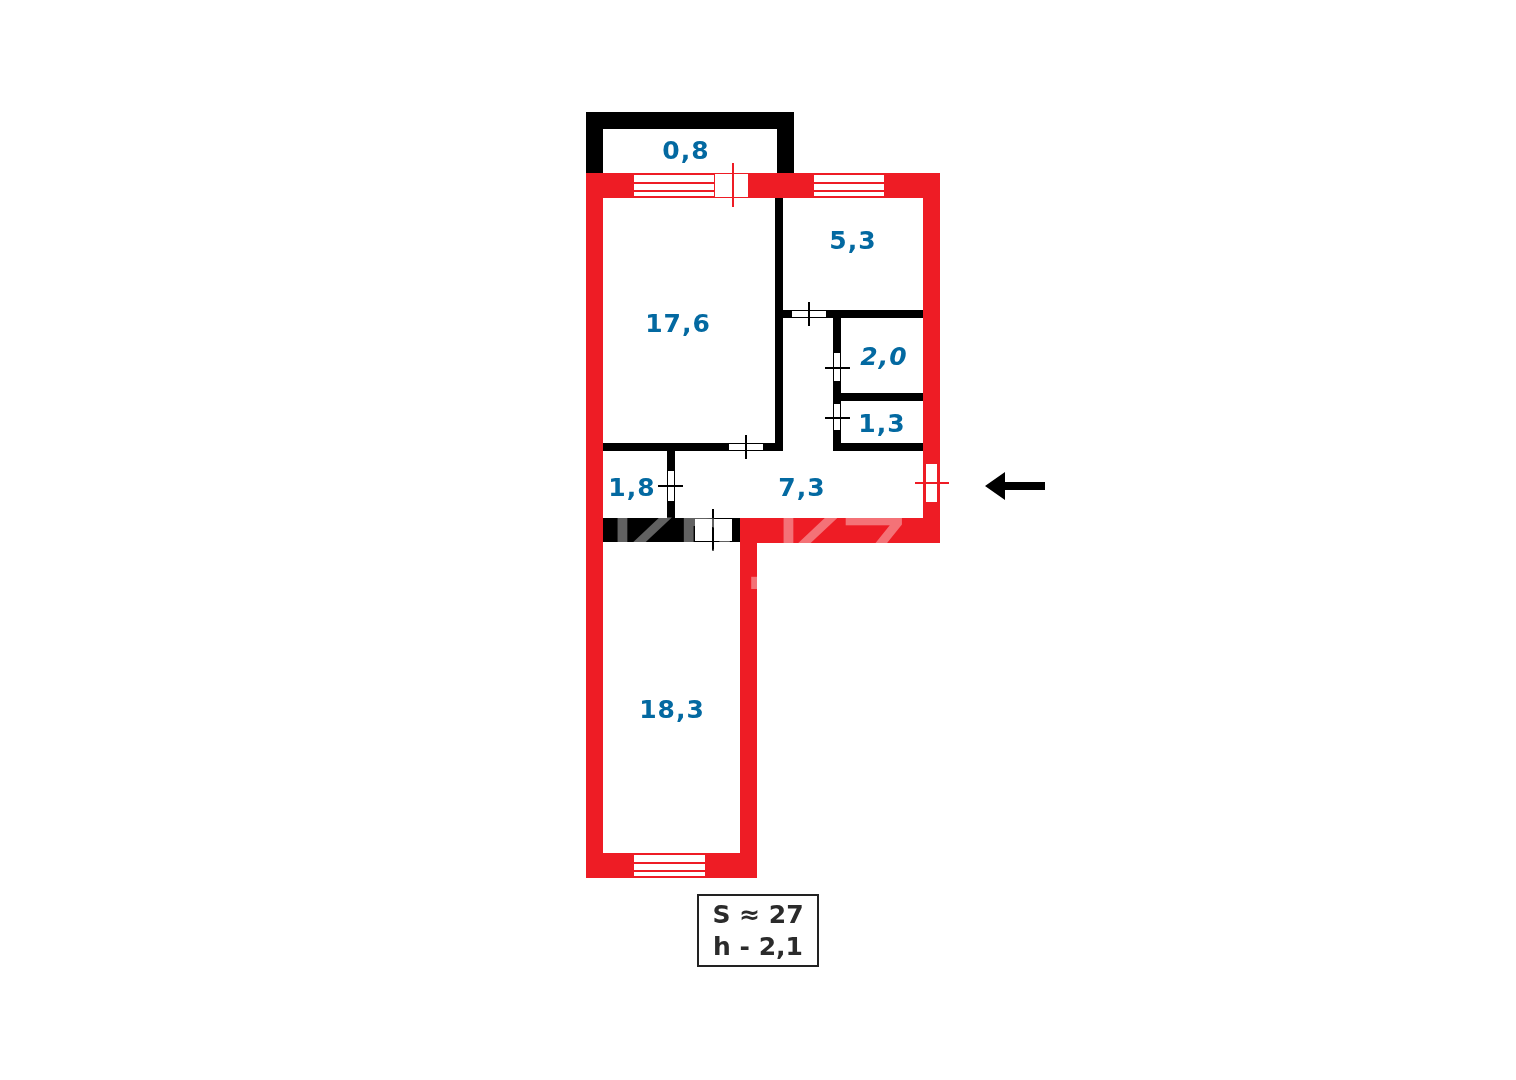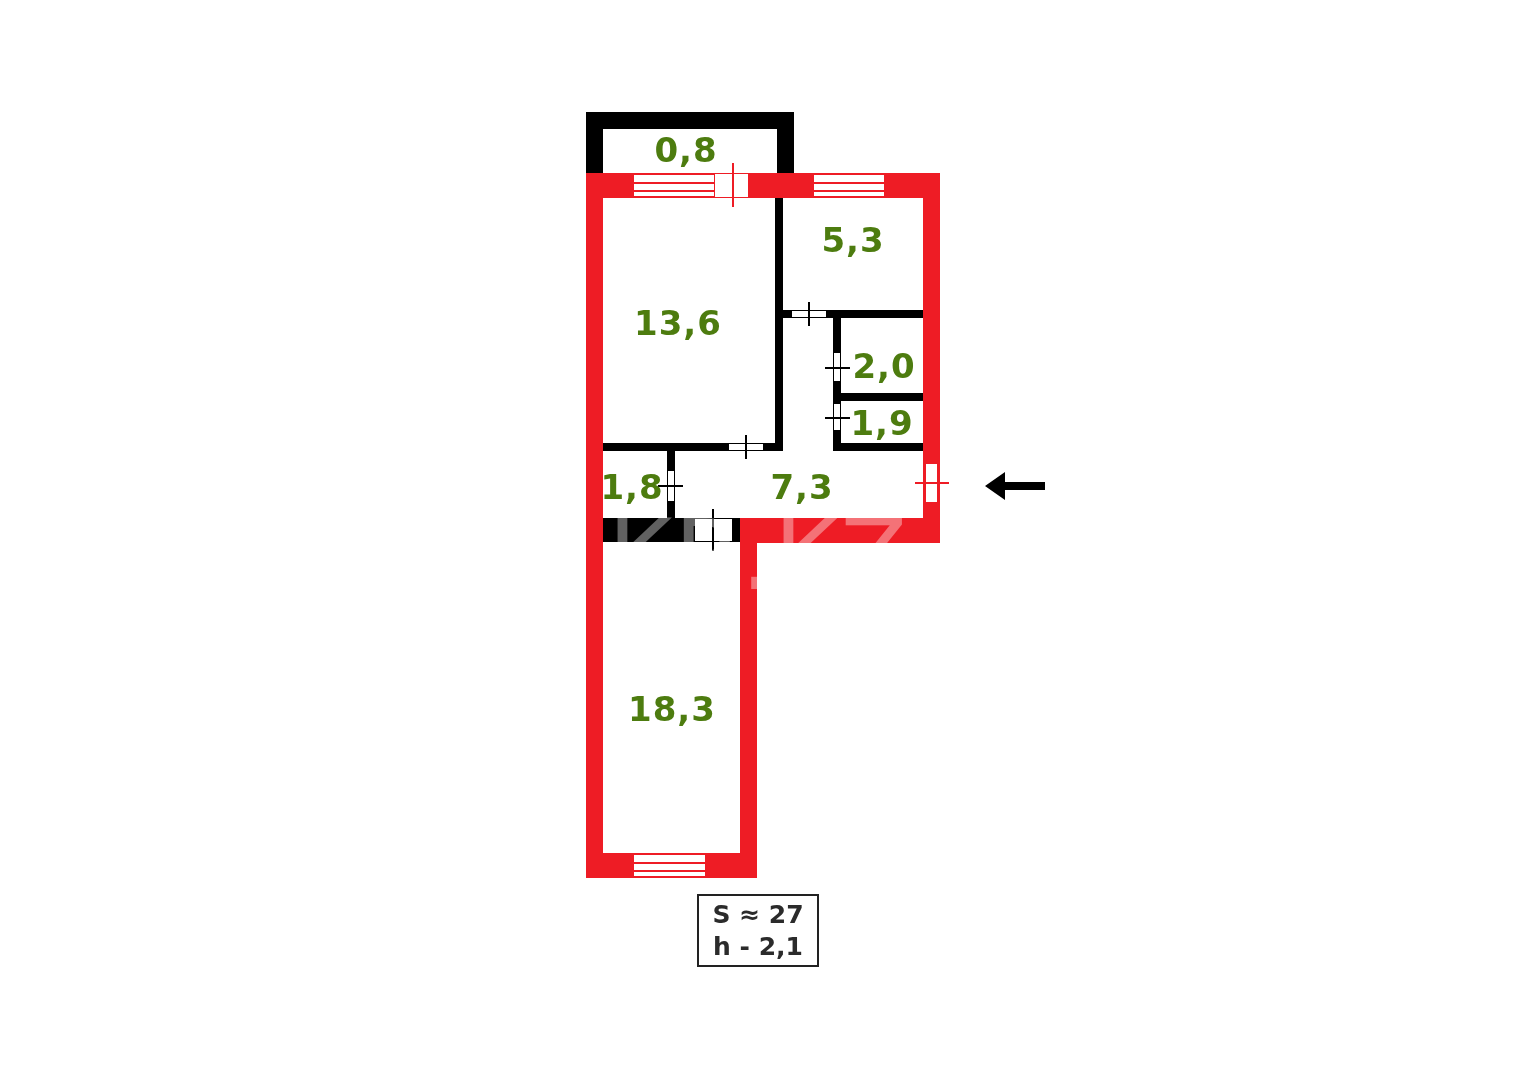--- a/index.html
+++ b/index.html
@@ -7,21 +7,21 @@
     .abs { position: absolute; }
     .red { background: #ee1c25; }
     .blk { background: #000000; }
     .win { background: #ffffff; box-sizing: border-box; border-top: 2px solid #ee1c25; border-bottom: 2px solid #ee1c25; }
     .win::before, .win::after { content: ""; position: absolute; left: 0; right: 0; height: 2px; background: #ee1c25; }
     .win.h::before { top: 7px; }
     .win.h::after { top: 15px; }
     .door { background: #ffffff; position: absolute; box-sizing: border-box; border: 1px solid #000; }
     .mark-v { position: absolute; width: 2px; background: #000; }
     .mark-h { position: absolute; height: 2px; background: #000; }
-    .label { position: absolute; font-weight: bold; font-size: 34px; color: #4d7c0f; transform: translate(-50%, -50%); white-space: nowrap; letter-spacing: 1px; }
+    .label { position: absolute; font-weight: bold; font-size: 25px; color: #0369a1; transform: translate(-50%, -50%); white-space: nowrap; letter-spacing: 1px; }
     .info-box { position: absolute; left: 697px; top: 894px; width: 122px; height: 73px; box-sizing: border-box; border: 2px solid #222; background: #fff; display: flex; flex-direction: column; align-items: center; justify-content: center; }
     .info-line { font-weight: bold; font-size: 25px; color: #2b2b2b; line-height: 32px; }
     .watermark { position: absolute; left: 608px; top: 498px; font-weight: normal; font-size: 98px; color: rgba(255,255,255,0.38); letter-spacing: 2px; pointer-events: none; }
     .arrow { position: absolute; left: 985px; top: 470px; width: 60px; height: 32px; }
   </style>
 </head>
 <body>
 
 <div>
 
@@ -61,24 +61,24 @@
   <div class="door" style="left:833px;top:352px;width:8px;height:30px;"></div>
   <div class="mark-h" style="left:825px;top:367px;width:25px;"></div>
   <div class="door" style="left:833px;top:403px;width:8px;height:28px;"></div>
   <div class="mark-h" style="left:825px;top:417px;width:25px;"></div>
   <div class="door" style="left:667px;top:470px;width:8px;height:32px;"></div>
   <div class="mark-h" style="left:658px;top:485px;width:25px;"></div>
   <div class="door" style="left:694px;top:518px;width:39px;height:24px;"></div>
   <div class="mark-v" style="left:712px;top:509px;height:42px;"></div>
 
   <div class="label" style="left:686px;top:150px;">0,8</div>
-  <div class="label" style="left:678px;top:323px;">13,6</div>
+  <div class="label" style="left:678px;top:323px;">17,6</div>
   <div class="label" style="left:853px;top:240px;">5,3</div>
-  <div class="label" style="left:884px;top:366px;">2,0</div>
-  <div class="label" style="left:882px;top:423px;">1,9</div>
+  <div class="label" style="left:884px;top:356px;font-style:italic;">2,0</div>
+  <div class="label" style="left:882px;top:423px;">1,3</div>
   <div class="label" style="left:632px;top:487px;">1,8</div>
   <div class="label" style="left:802px;top:487px;">7,3</div>
   <div class="label" style="left:672px;top:709px;">18,3</div>
 
   <div class="watermark">KR.KZ</div>
 
   <svg class="arrow" viewBox="0 0 60 32">
     <polygon points="0,16 20,2 20,12 60,12 60,20 20,20 20,30" fill="#000"></polygon>
   </svg>
 

